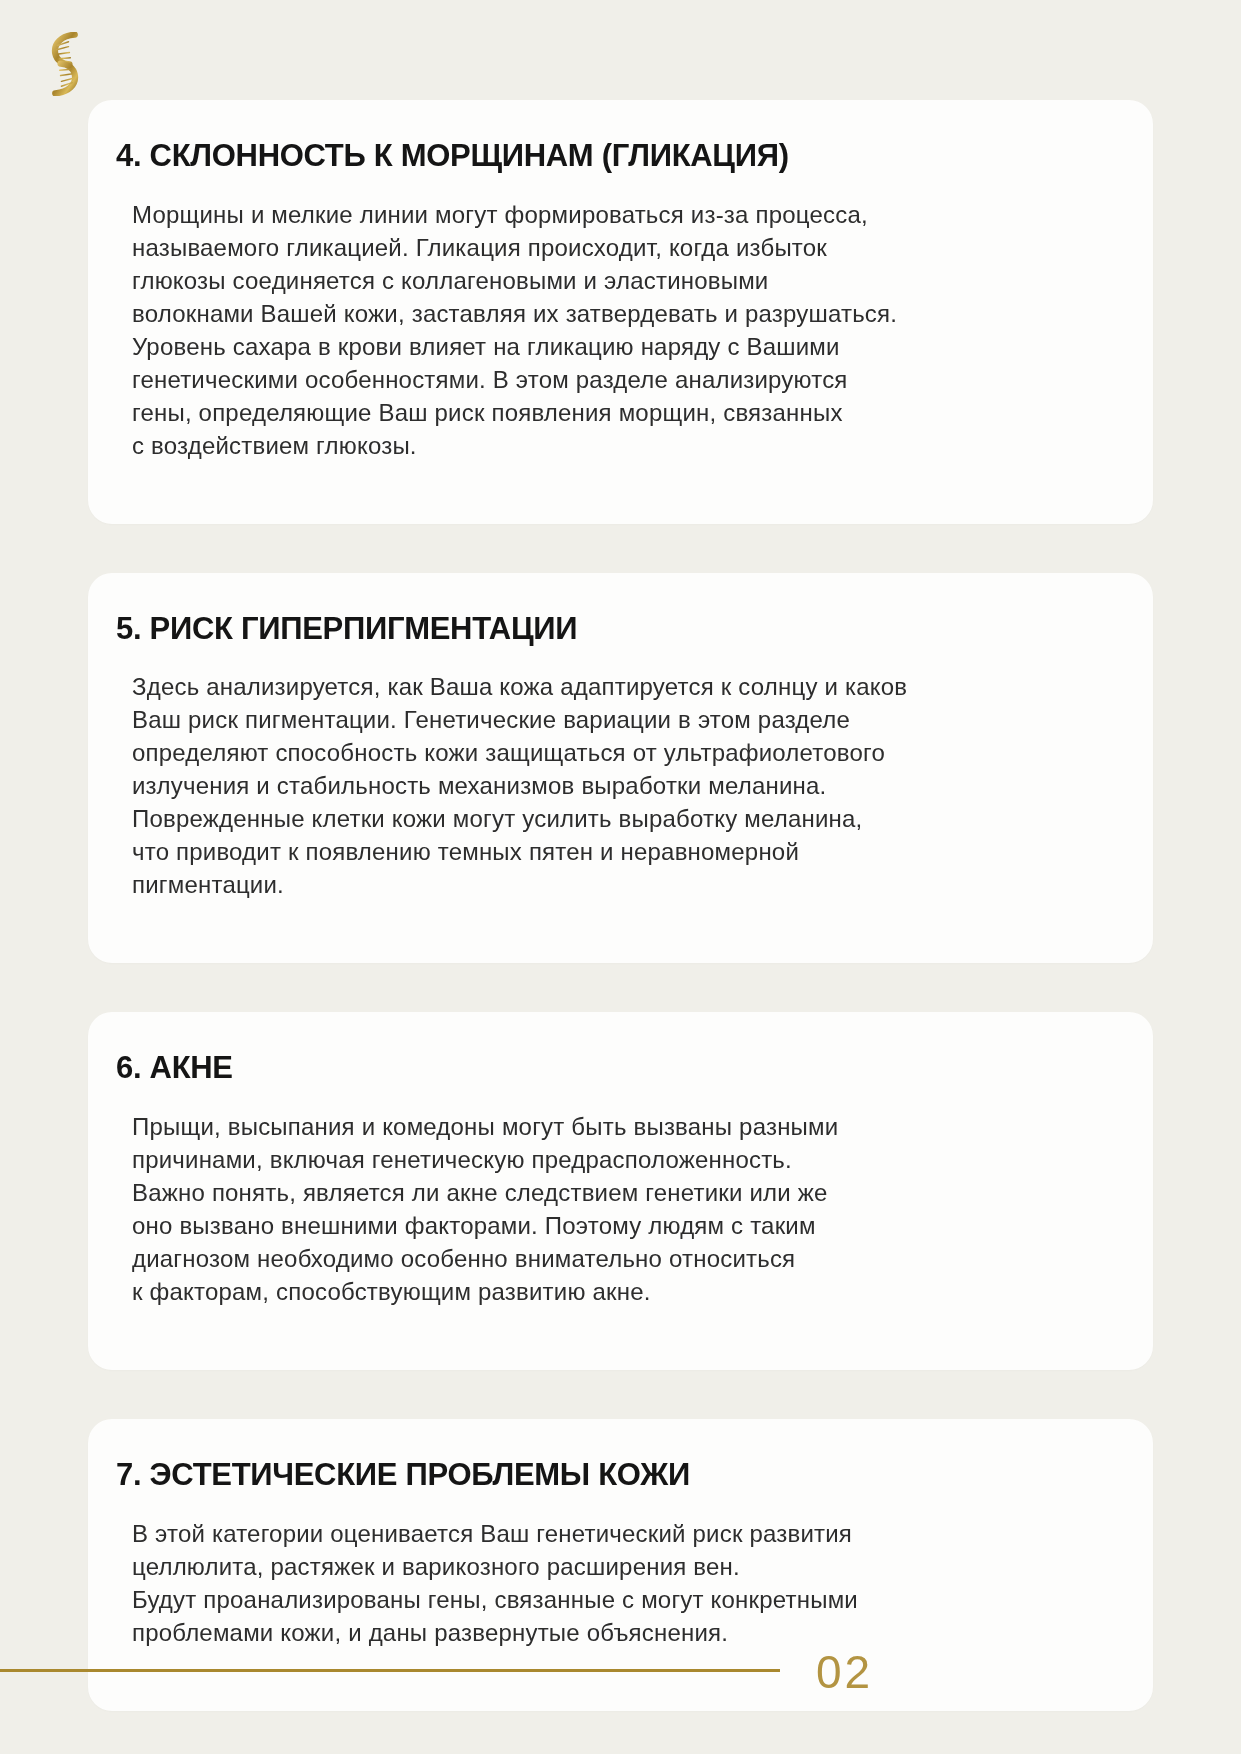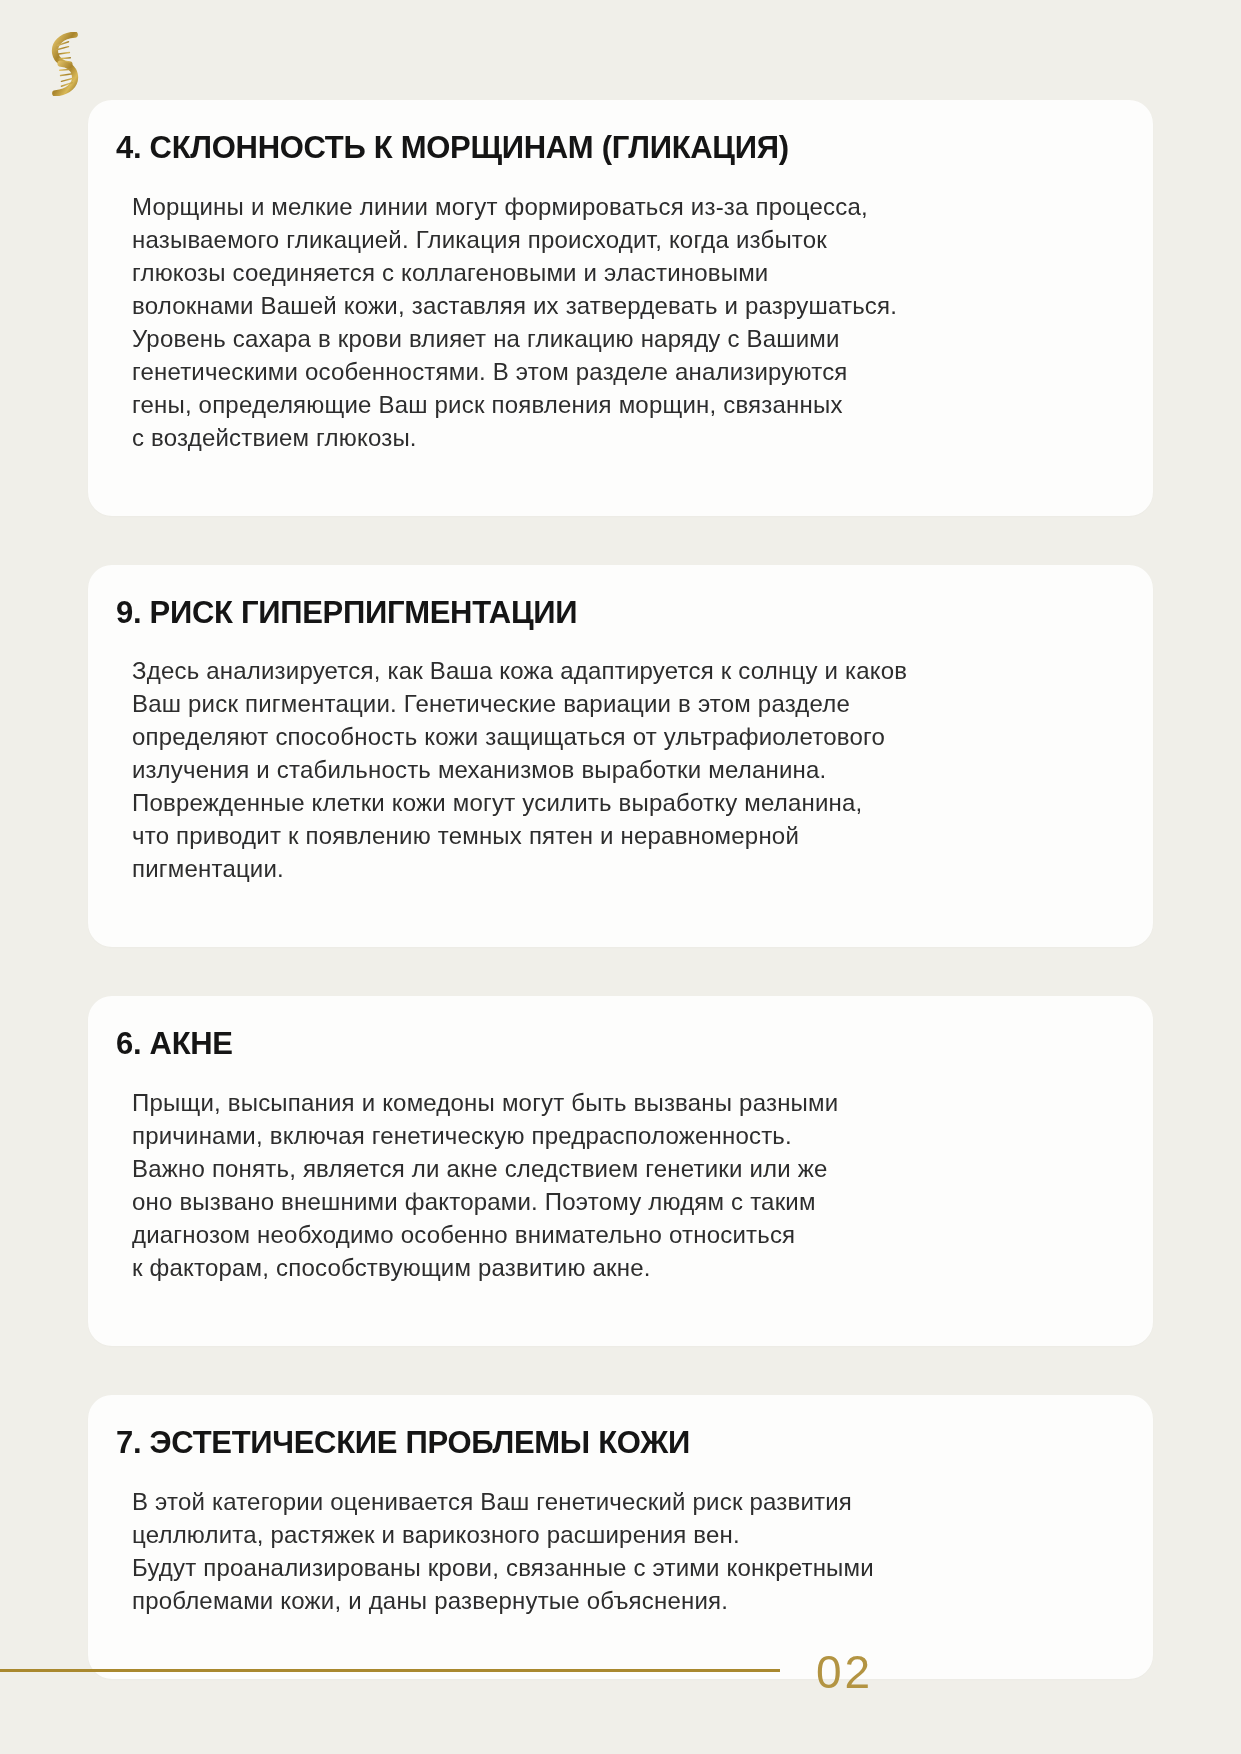--- a/index.html
+++ b/index.html
@@ -20,21 +20,21 @@
   }
   .content {
     position: absolute;
     left: 88px;
     top: 100px;
     width: 1065px;
   }
   .card {
     background: #fdfdfc;
     border-radius: 24px;
-    padding: 30px 34px 46px 28px;
+    padding: 38px 34px 46px 28px;
     margin-bottom: 49px;
     box-shadow: 0 1px 2px rgba(0,0,0,0.02);
   }
   .card-title {
     margin: 0 0 24px 0;
     font-size: 31px;
     font-weight: 700;
     color: #151515;
     letter-spacing: -0.3px;
     line-height: 1.15;
@@ -96,21 +96,21 @@
 называемого гликацией. Гликация происходит, когда избыток
 глюкозы соединяется с коллагеновыми и эластиновыми
 волокнами Вашей кожи, заставляя их затвердевать и разрушаться.
 Уровень сахара в крови влияет на гликацию наряду с Вашими
 генетическими особенностями. В этом разделе анализируются
 гены, определяющие Ваш риск появления морщин, связанных
 с воздействием глюкозы.</p>
   </section>
 
   <section class="card">
-    <h2 class="card-title">9. РИСК ГИПЕРПИГМЕНТАЦИИ</h2>
+    <h2 class="card-title">5. РИСК ГИПЕРПИГМЕНТАЦИИ</h2>
     <p class="card-body">Здесь анализируется, как Ваша кожа адаптируется к солнцу и каков
 Ваш риск пигментации. Генетические вариации в этом разделе
 определяют способность кожи защищаться от ультрафиолетового
 излучения и стабильность механизмов выработки меланина.
 Поврежденные клетки кожи могут усилить выработку меланина,
 что приводит к появлению темных пятен и неравномерной
 пигментации.</p>
   </section>
 
   <section class="card">
@@ -120,19 +120,19 @@
 Важно понять, является ли акне следствием генетики или же
 оно вызвано внешними факторами. Поэтому людям с таким
 диагнозом необходимо особенно внимательно относиться
 к факторам, способствующим развитию акне.</p>
   </section>
 
   <section class="card">
     <h2 class="card-title">7. ЭСТЕТИЧЕСКИЕ ПРОБЛЕМЫ КОЖИ</h2>
     <p class="card-body">В этой категории оценивается Ваш генетический риск развития
 целлюлита, растяжек и варикозного расширения вен.
-Будут проанализированы крови, связанные с этими конкретными
+Будут проанализированы гены, связанные с могут конкретными
 проблемами кожи, и даны развернутые объяснения.</p>
   </section>
 </div>
 
 <div class="footer-line"></div>
 <div class="page-number">02</div>
 
 </body></html>

